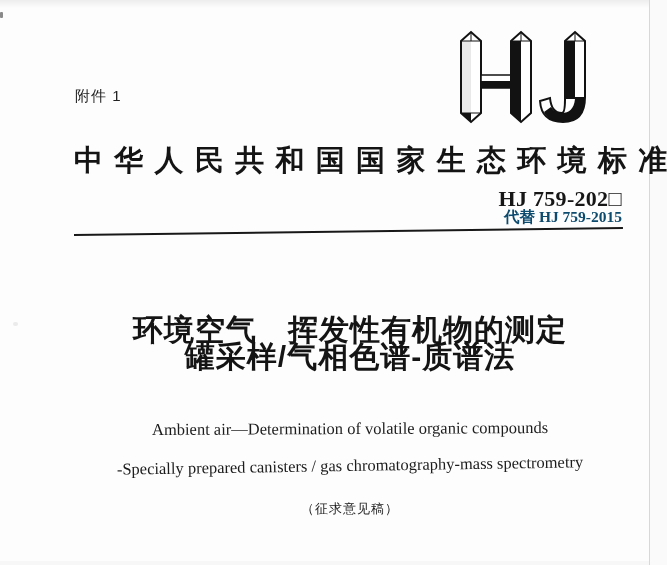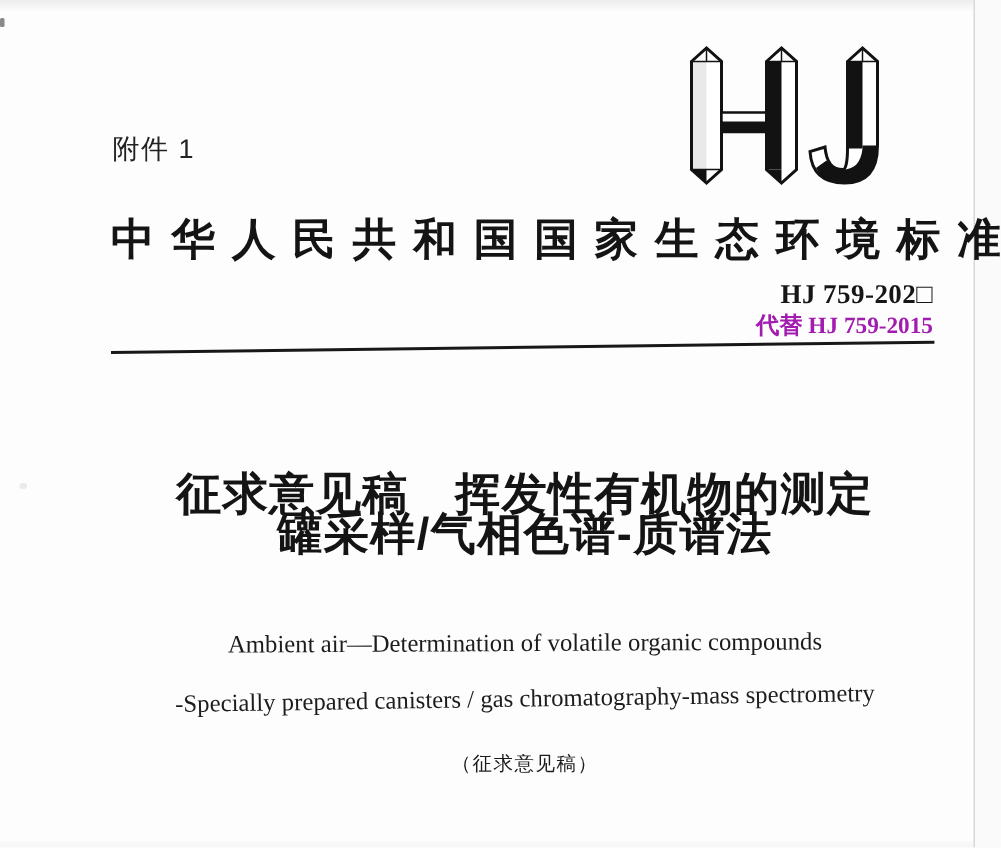--- a/index.html
+++ b/index.html
@@ -13,31 +13,31 @@
   
   .top-shade{left:0;top:0;width:667px;height:8px;
     background:linear-gradient(180deg,#ededed 0%, rgba(255,255,255,0) 100%);}
   .bottom-shade{left:0;bottom:0;width:667px;height:4px;background:#f7f7f7;}
   .right-strip{left:649px;top:0;width:18px;height:565px;background:#fafafa;
     border-left:1px solid #d8d8d8;}
   .speck-a{left:0;top:12px;width:3px;height:6px;background:#8a8a8a;border-radius:1px;}
   .speck-b{left:13px;top:322px;width:5px;height:4px;background:#ebebeb;border-radius:2px;}
 
   
-  .attachment{left:75px;top:87px;font-size:18px;letter-spacing:1px;color:#222;}
+  .attachment{left:75px;top:87px;font-size:15px;letter-spacing:1px;color:#222;}
   .logo{left:458px;top:29px;width:132px;height:97px;}
   .heading{
     left:74px;top:146px;margin:0;white-space:nowrap;
     font-family:"Liberation Serif", serif;font-weight:600;
     font-size:29px;letter-spacing:11.3px;color:#141414;line-height:1;
   }
   .code-line1{right:45px;top:186px;font-family:"Liberation Serif", serif;
-    font-weight:bold;font-size:18px;letter-spacing:.3px;color:#161616;}
+    font-weight:bold;font-size:22px;letter-spacing:.3px;color:#161616;}
   .code-line2{right:45px;top:207px;font-family:"Liberation Serif", serif;
-    font-weight:bold;font-size:15.5px;color:#a21caf;margin-left:40px;}
+    font-weight:bold;font-size:15.5px;color:#0c4a6e;margin-left:40px;}
   .rule{left:74px;top:234px;width:549px;height:2.4px;background:#181818;
     transform:rotate(-0.72deg);transform-origin:left center;}
 
   
   .centered{left:33px;width:634px;text-align:center;}
   .title-zh{font-weight:700;font-size:30px;letter-spacing:1px;color:#141414;line-height:1.1;}
   .zh1{top:313px;}
   .zh2{top:340px;}
   .title-en{font-family:"Liberation Serif", serif;font-size:16.5px;color:#1c1c1c;}
   .en1{top:419px;transform:rotate(-0.3deg);}
@@ -90,19 +90,19 @@
   </svg>
 </div>
 
 <h1 class="abs heading">中华人民共和国国家生态环境标准</h1>
 
 <div class="abs code-line1">HJ 759-202□</div>
 <div class="abs code-line2">代替 HJ 759-2015</div>
 
 <div class="abs rule"></div>
 
-<div class="abs centered title-zh zh1">征求意见稿　挥发性有机物的测定</div>
+<div class="abs centered title-zh zh1">环境空气　挥发性有机物的测定</div>
 <div class="abs centered title-zh zh2">罐采样/气相色谱-质谱法</div>
 
 <div class="abs centered title-en en1">Ambient air—Determination of volatile organic compounds</div>
 <div class="abs centered title-en en2">-Specially prepared canisters / gas chromatography-mass spectrometry</div>
 
 <div class="abs centered draft">（征求意见稿）</div>
 
 </body></html>

